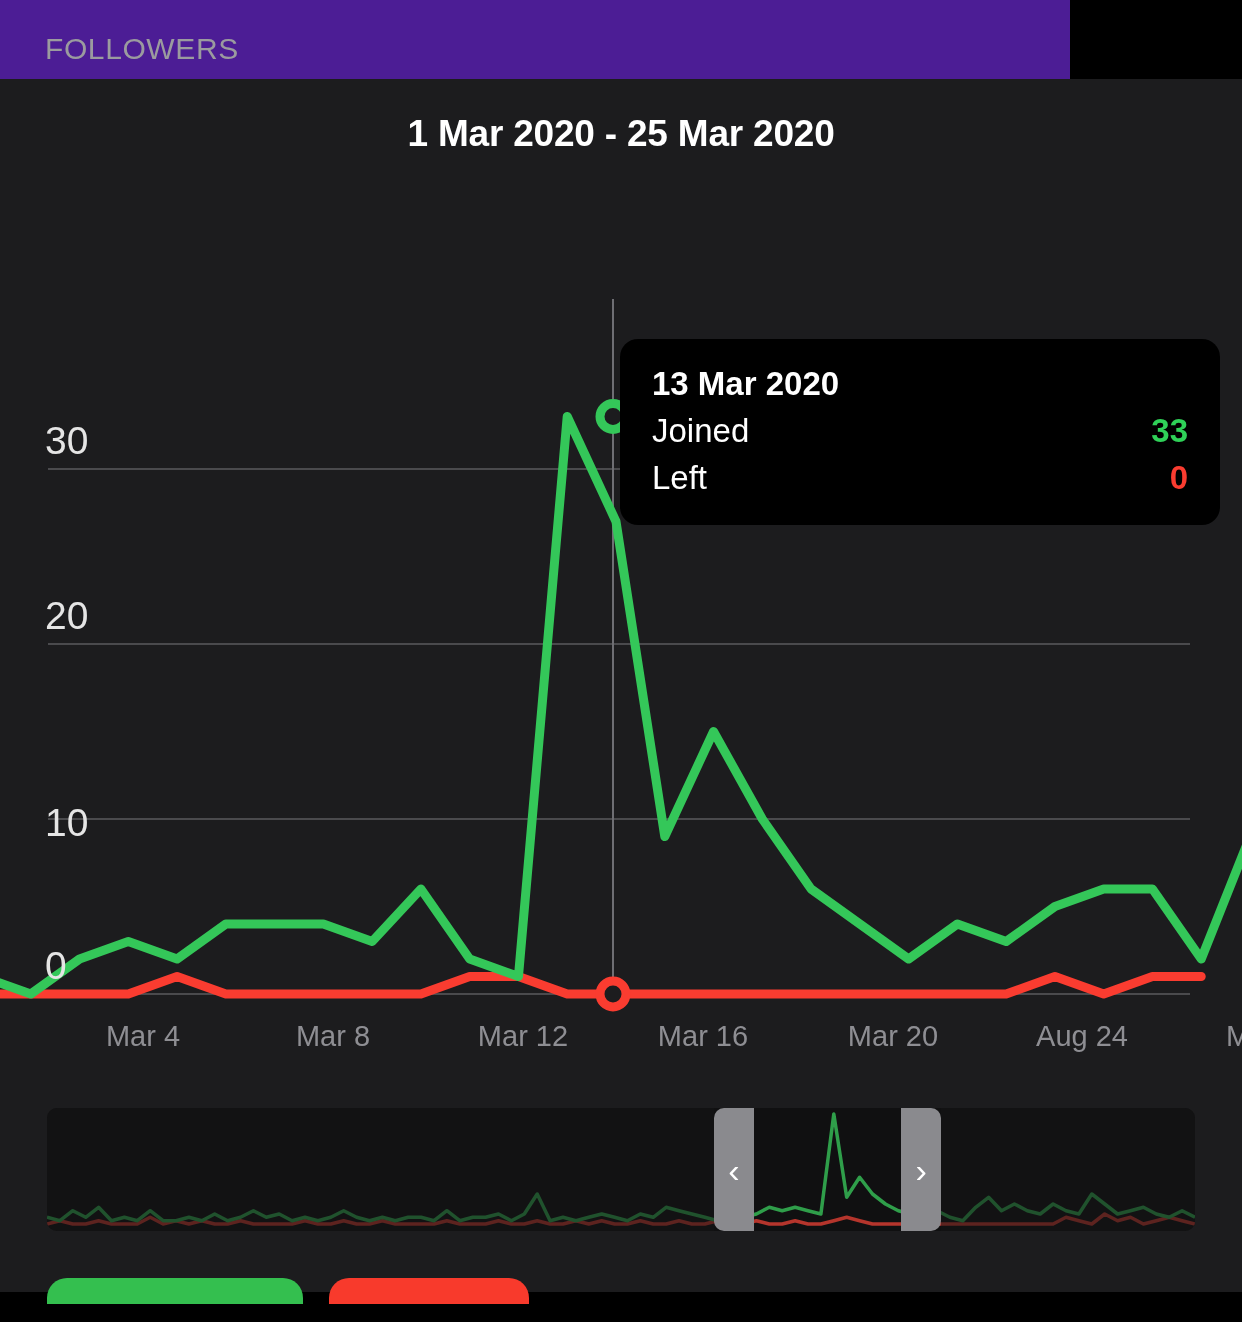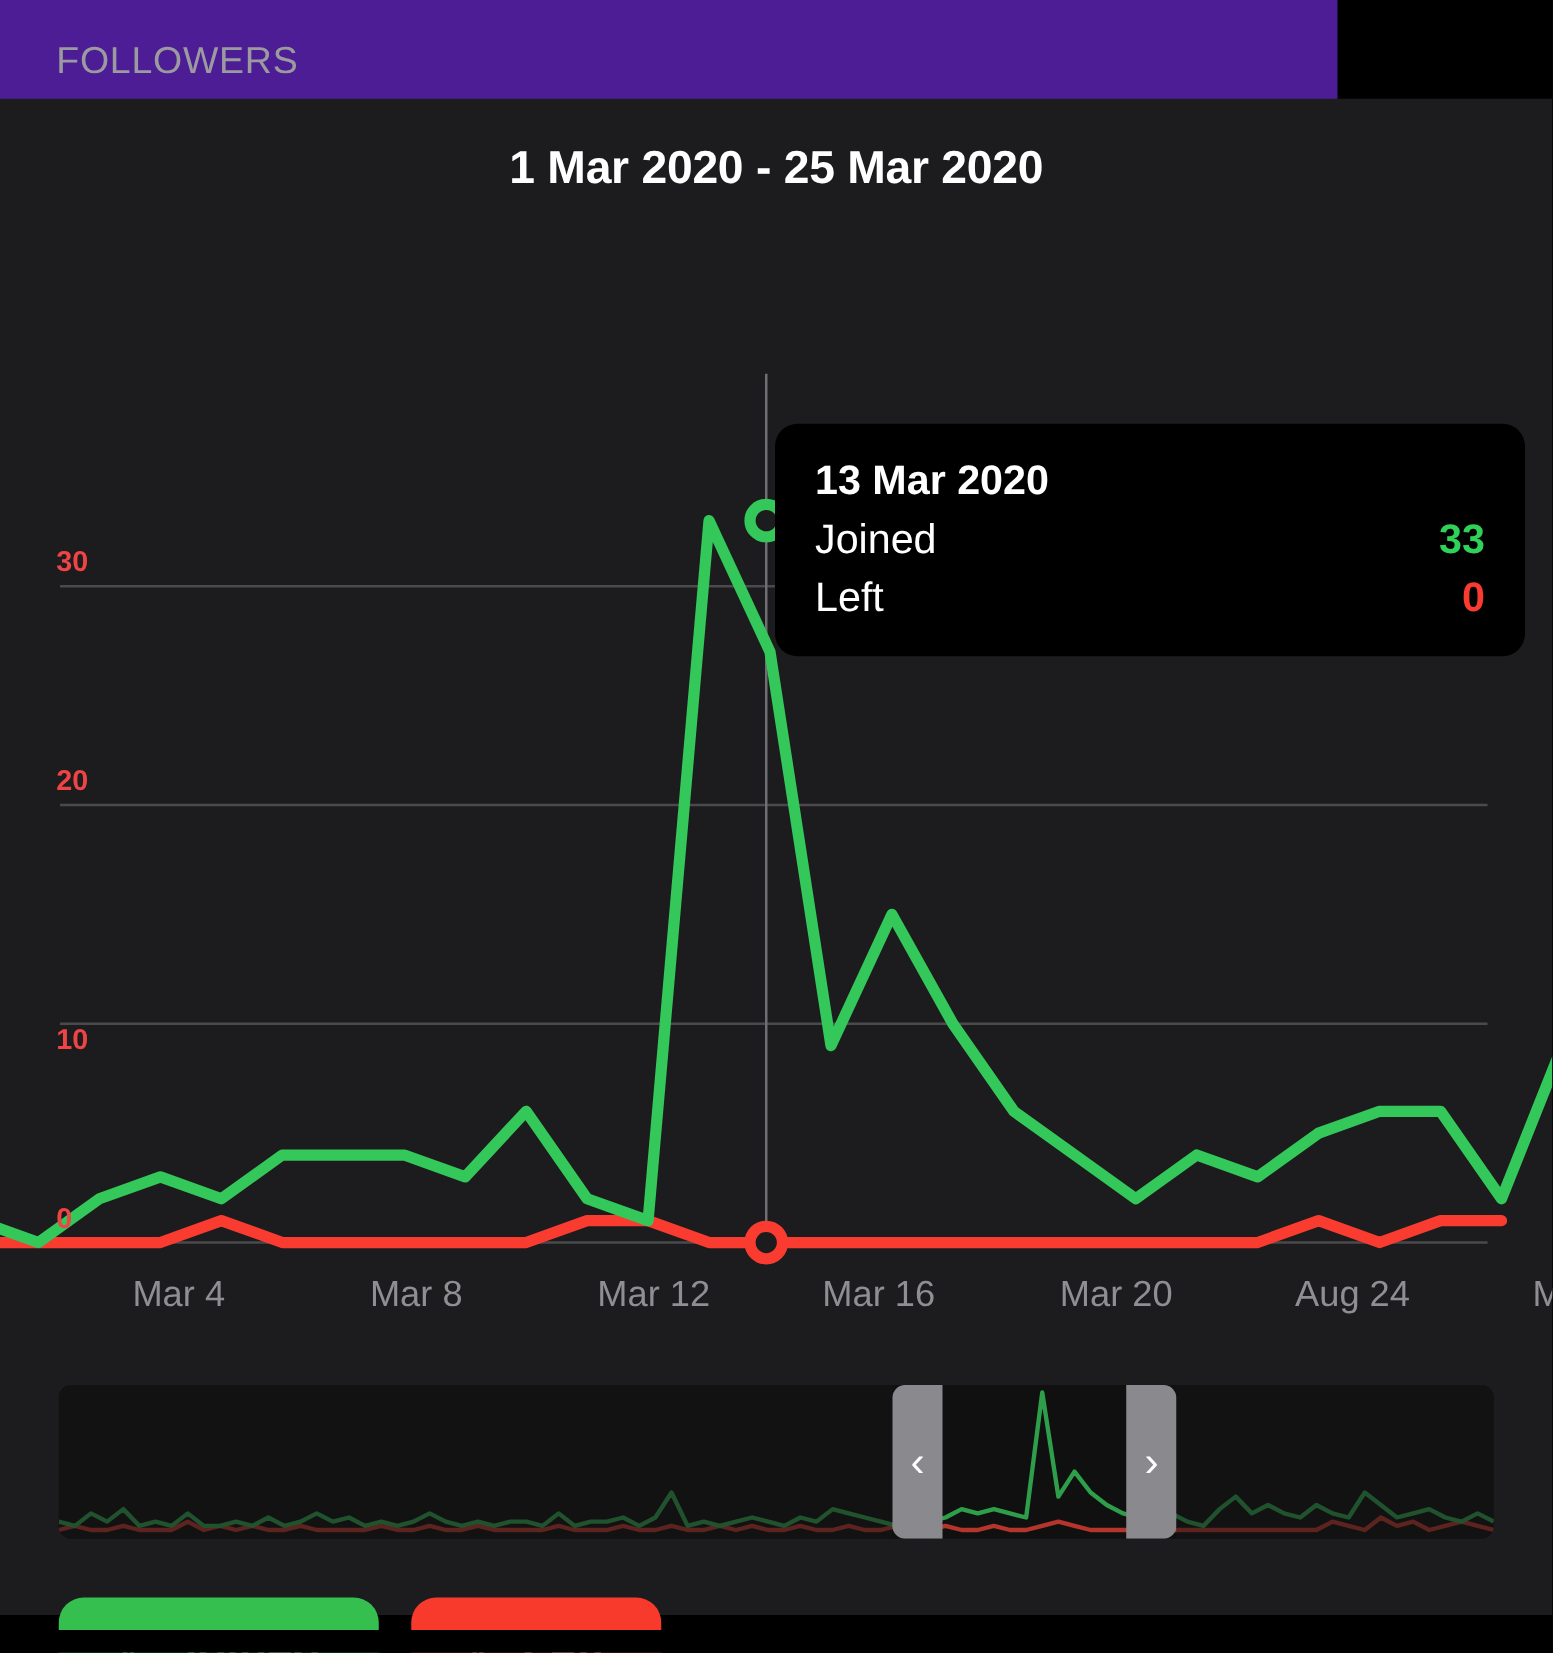--- a/index.html
+++ b/index.html
@@ -78,26 +78,25 @@
     position: absolute;
     left: 0;
     top: 110px;
     width: 1242px;
     height: 830px;
   }
   .plot svg { display: block; }
 
   .ytick {
     position: absolute;
-    font-size: 23px;
-    color: #ef4444;
+    font-size: 39px;
+    color: #e5e5e5;
     left: 45px;
     transform: translateY(-100%);
     padding-bottom: 6px;
-    font-weight: bold;
   }
 
   .xtick {
     position: absolute;
     font-size: 29px;
     color: #8e8e93;
     transform: translateX(-50%);
     white-space: nowrap;
   }
   .xticks-row {

